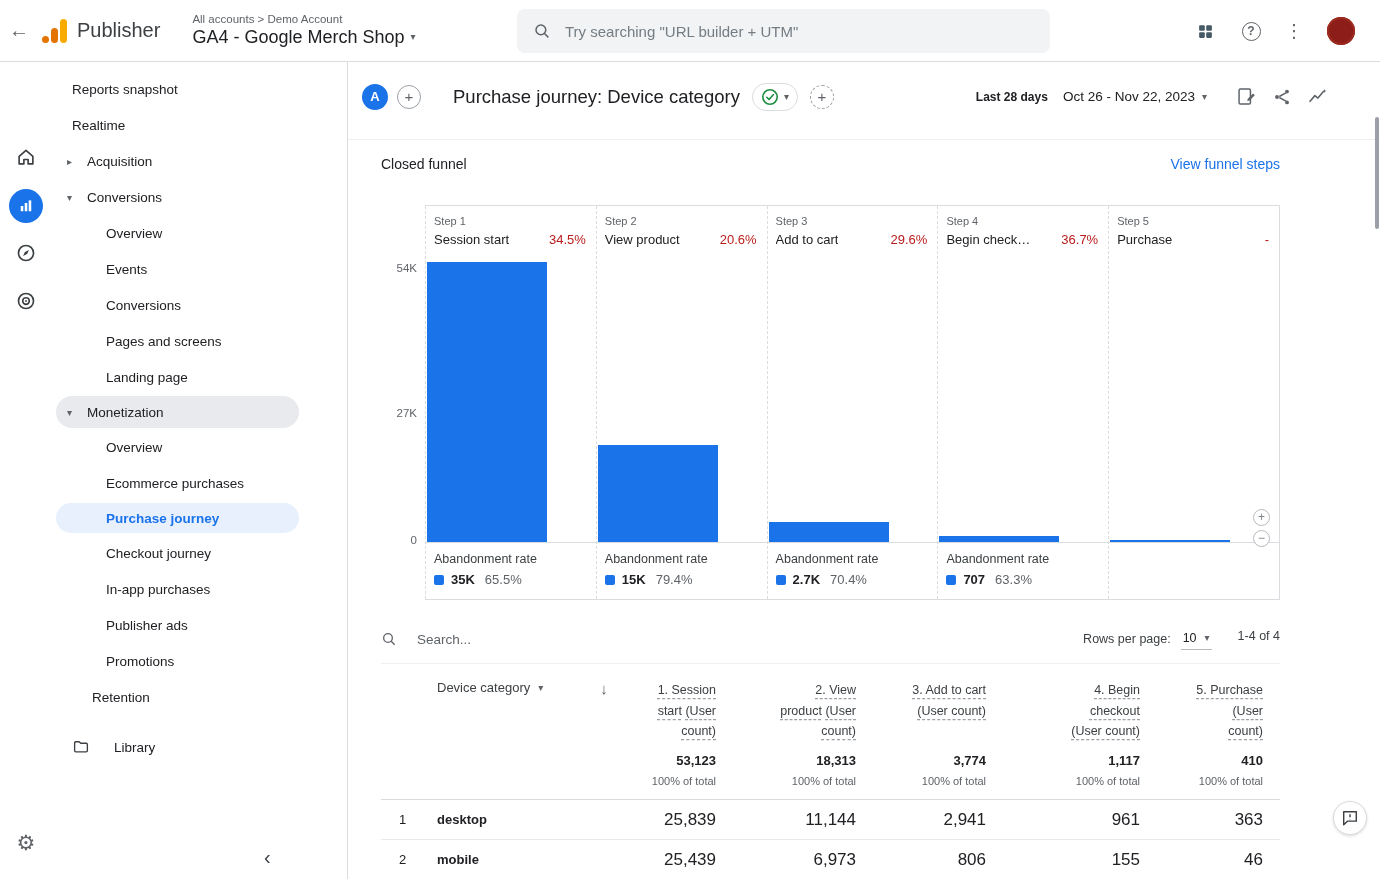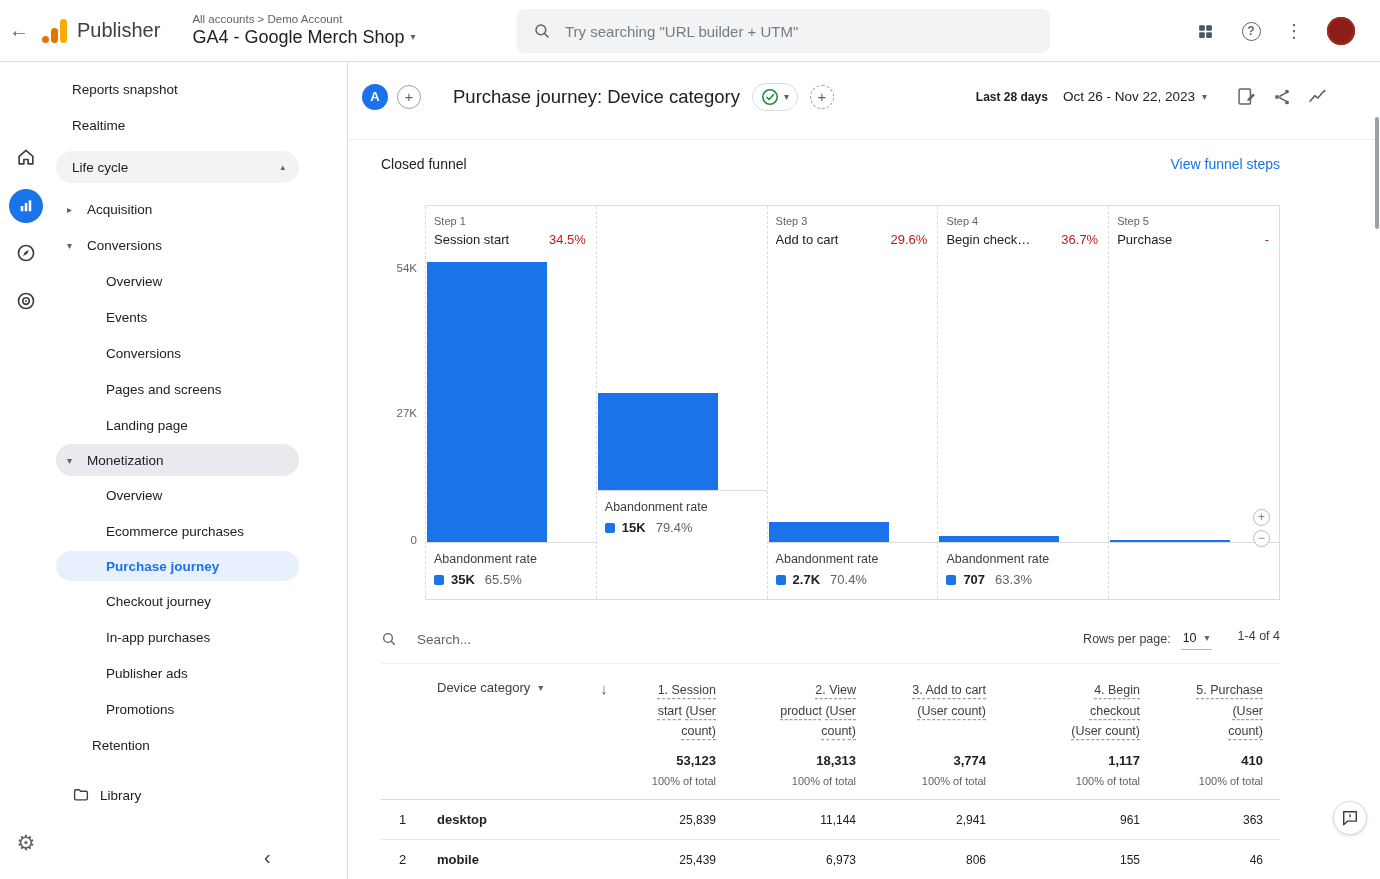--- a/index.html
+++ b/index.html
@@ -41,21 +41,21 @@
   .ni-sub{padding-left:54px}
   .ni-mid{padding-left:40px}
   .pill{border-radius:20px;display:flex;align-items:center;cursor:pointer}
   .pill-lifecycle{margin:8px 48px 8px 4px;height:32px;background:#f1f3f4;padding-left:16px;justify-content:space-between;padding-right:14px}
   .pill-mon{margin:1px 48px 1px 4px;height:32px;background:#e8eaed;padding-left:11px}
   .pill-pj{margin:2px 48px 2px 4px;height:30px;background:#e8f0fe;padding-left:50px;color:#1a73e8;font-weight:bold}
   .group{padding-left:15px}
   .tree-caret{font-size:10px;color:#5f6368;width:11px;display:inline-block}
   .group .lbl{margin-left:9px}
   .sec-caret{font-size:9px;color:#5f6368}
-  .lib{gap:10px}
+  .lib{gap:24px}
   .collapse-btn{position:absolute;left:212px;bottom:12px;font-size:20px;color:#3c4043;cursor:pointer;line-height:1}
 
   
   .main{position:absolute;top:62px;left:348px;right:0;bottom:0;background:#fff;overflow:hidden}
   .report-header{height:78px;display:flex;align-items:center;padding:0 55px 8px 14px;border-bottom:1px solid #efefef;position:relative}
   .chip-a{width:26px;height:26px;border-radius:50%;background:#1a73e8;color:#fff;font-size:13px;font-weight:bold;display:flex;align-items:center;justify-content:center;cursor:pointer}
   .plus-btn{width:24px;height:24px;border-radius:50%;border:1px solid #9aa0a6;color:#5f6368;font-size:15px;display:flex;align-items:center;justify-content:center;margin-left:9px;cursor:pointer}
   .plus-dashed{border-style:dashed;margin-left:12px}
   .rtitle{font-size:18.5px;color:#202124;margin-left:32px}
   .check-badge{height:28px;border:1px solid #dadce0;border-radius:14px;display:flex;align-items:center;gap:5px;padding:0 8px;margin-left:12px;cursor:pointer}
@@ -108,21 +108,21 @@
   .c1{width:95px}.c2{width:140px}.c3{width:130px}.c4{width:154px}.c5{width:140px;padding-right:17px}
   .hwrap{width:84px;margin-left:auto;text-align:right;font-size:12.5px;line-height:1.65;color:#3c4043}
   .c5 .hwrap{width:68px}
   .hline{text-decoration:underline;text-decoration-style:dashed;text-decoration-color:#9aa0a6;text-underline-offset:4px;cursor:pointer}
   .totals .tval{font-size:13px;font-weight:bold;color:#202124}
   .totals .tpct{font-size:11px;color:#5f6368;margin-top:7px}
   .trow{display:flex;height:40px;align-items:center;border-bottom:1px solid #e8eaed}
   .idx{width:56px;padding-left:18px;font-size:13px;color:#202124}
   .rname{width:150px;font-size:13px;font-weight:bold;color:#202124}
   .rspacer{width:34px}
-  .vcell{font-size:12px;color:#202124;text-align:right}
+  .vcell{font-size:17px;color:#202124;text-align:right}
 
   .feedback-btn{position:absolute;right:13px;bottom:44px;width:34px;height:34px;border-radius:50%;background:#fff;border:1px solid #dadce0;box-shadow:0 1px 3px rgba(0,0,0,.15);display:flex;align-items:center;justify-content:center;color:#3c4043;cursor:pointer;z-index:20}
   .scrollbar{position:absolute;right:1px;top:117px;width:4px;height:112px;border-radius:2px;background:#9aa0a6;z-index:30;cursor:pointer}
   svg{display:block}
 </style>
 </head>
 <body>
 
 <div class="app">
 
@@ -203,24 +203,20 @@
   </div>
 
   <div class="nav">
     <div class="nav-item ni-top">
         <span>Reports snapshot</span>
       </div>
     <div class="nav-item ni-top">
         <span>Realtime</span>
       </div>
 
-    <div class="pill pill-lifecycle">
-      <span>Life cycle</span>
-      <span class="sec-caret">▴</span>
-    </div>
 
     <div class="nav-item group">
       <span class="tree-caret">▸</span>
       <span class="lbl">Acquisition</span>
     </div>
     <div class="nav-item group">
       <span class="tree-caret">▾</span>
       <span class="lbl">Conversions</span>
     </div>
     <div class="nav-item ni-sub">
@@ -354,20 +350,27 @@
               <div class="ab-label">Abandonment rate</div>
               <div class="ab-row">
                 <span class="ab-sq"></span>
                 <span class="ab-val">35K</span>
                 <span class="ab-pct">65.5%</span>
               </div>
             </div>
           </div>
 
           <div class="fcol">
+            <div class="fhead">
+              <div class="fstep">Step 2</div>
+              <div class="fname-row">
+                <span class="fname">View product</span>
+                <span class="frate">20.6%</span>
+              </div>
+            </div>
             <div class="fplot">
                 <div class="fbar" style="height: 97px;"></div>
               </div>
             <div class="fabandon">
               <div class="ab-label">Abandonment rate</div>
               <div class="ab-row">
                 <span class="ab-sq"></span>
                 <span class="ab-val">15K</span>
                 <span class="ab-pct">79.4%</span>
               </div>

